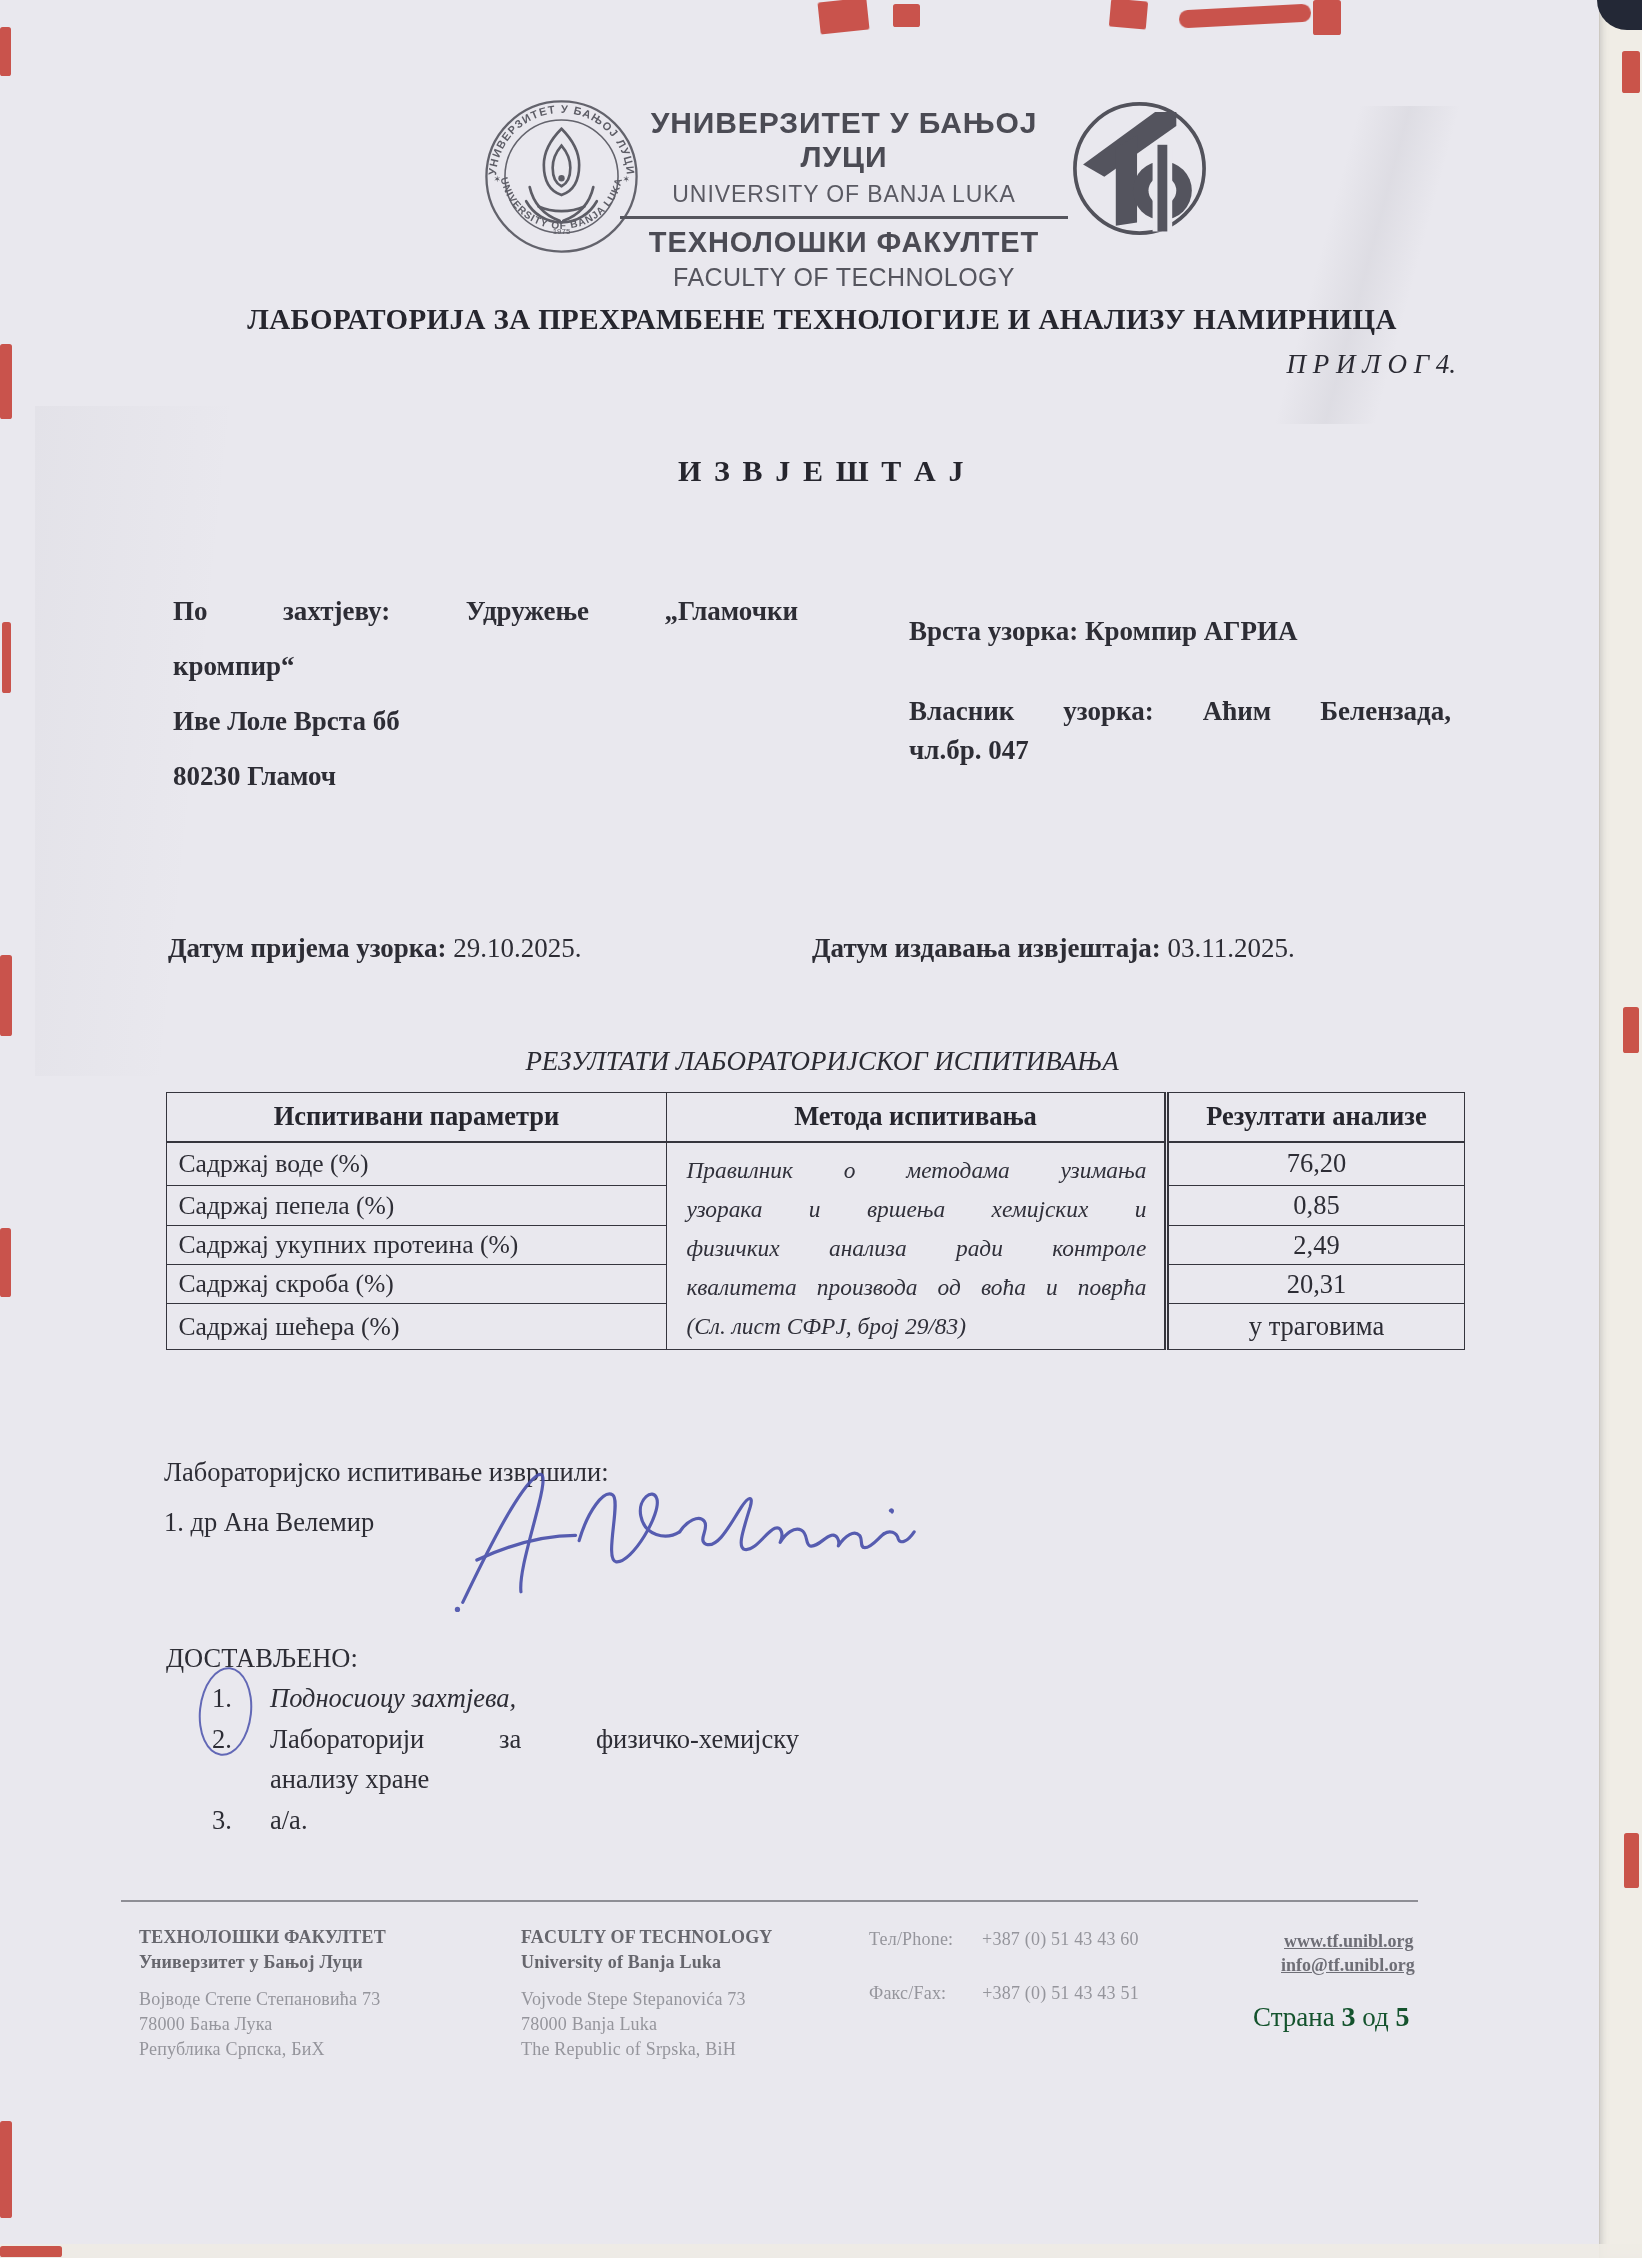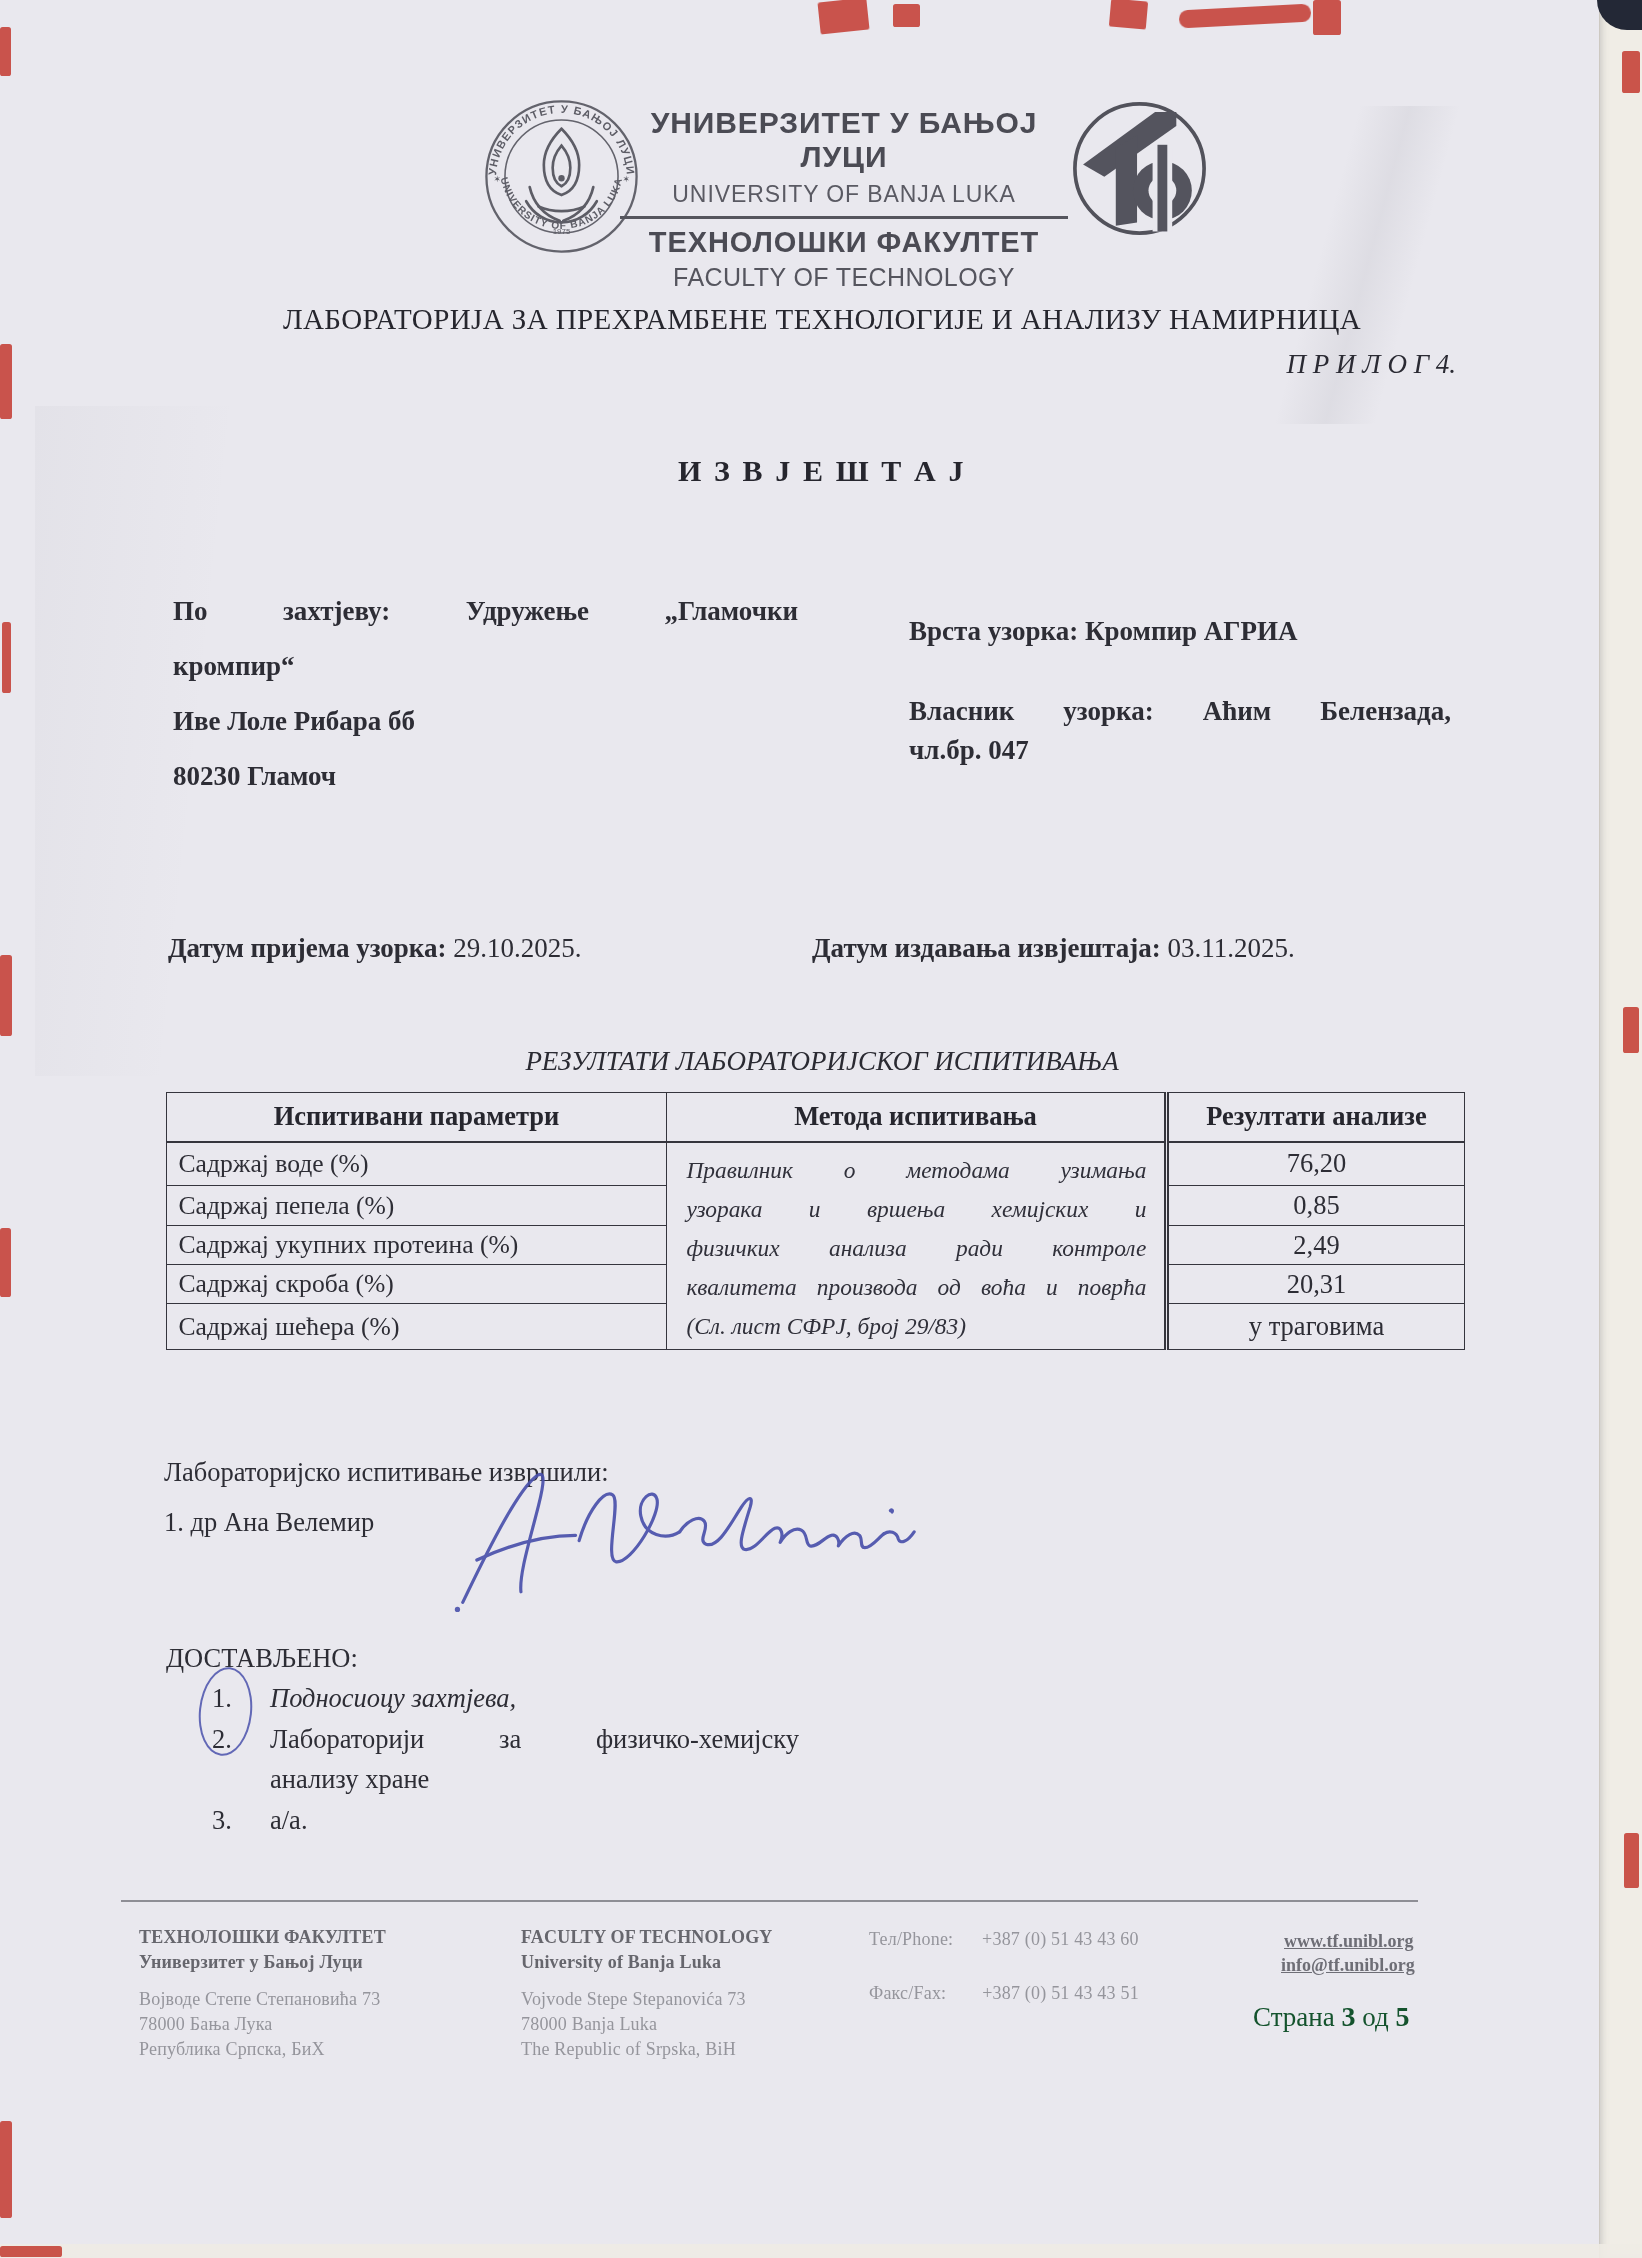--- a/index.html
+++ b/index.html
@@ -11,21 +11,21 @@
   .ctr{text-align:center;}
   .jl{text-align:justify;text-align-last:justify;}
   .line{white-space:nowrap;}
   
   .uni-cyr{font-size:30px;font-weight:bold;color:#4b4b54;letter-spacing:0.9px;}
   .uni-en{font-size:23px;color:#5a5a63;letter-spacing:0.9px;}
   .fac-cyr{font-size:29px;font-weight:bold;color:#4b4b54;letter-spacing:0.9px;}
   .fac-en{font-size:25px;color:#55555e;letter-spacing:0.4px;}
   .hr-rule{height:2.6px;background:#55555d;}
   
-  .t-lab{font-size:29px;font-weight:normal;letter-spacing:0.4px;color:#26262e;}
+  .t-lab{font-size:29px;font-weight:bold;letter-spacing:0.4px;color:#26262e;}
   .t-annex{font-size:27px;font-style:italic;color:#2a2a33;}
   .t-rep1{font-size:30px;font-weight:bold;letter-spacing:2.6px;color:#26262e;}
   .t-rep2{font-size:29px;font-weight:bold;color:#26262e;}
   .blk{font-size:27px;font-weight:bold;line-height:55px;}
   .dates{font-size:27px;}
   .sect{font-size:27px;font-style:italic;color:#2a2a32;}
   
   table.res{border-collapse:collapse;table-layout:fixed;width:1299px;}
   table.res td,table.res th{border:1.8px solid #35353d;overflow:hidden;}
   table.res th{font-size:26.5px;color:#26262e;border-bottom:2.6px solid #35353d;}
@@ -104,21 +104,21 @@
   </svg>
 
   <div class="abs t-lab ctr" style="left:124px;top:303px;width:1396px;">ЛАБОРАТОРИЈА ЗА ПРЕХРАМБЕНЕ ТЕХНОЛОГИЈЕ И АНАЛИЗУ НАМИРНИЦА</div>
   <div class="abs t-annex" style="left:1059px;top:349px;width:397px;text-align:right;">П Р И Л О Г  4.</div>
 
   <div class="abs t-rep1 ctr" style="left:124px;top:454px;width:1396px;">И З В Ј Е Ш Т А Ј</div>
 
   <div class="abs blk" style="left:173px;top:584px;width:625px;">
     <div class="jl">По захтјеву: Удружење „Гламочки</div>
     <div>кромпир“</div>
-    <div>Иве Лоле Рибара бб</div>
+    <div>Иве Лоле Врста бб</div>
     <div>80230 Гламоч</div>
   </div>
 
   <div class="abs blk" style="left:909px;top:612px;width:542px;line-height:39px;">
     <div>Врста узорка: Кромпир АГРИА</div>
     <div class="jl" style="margin-top:41px;">Власник узорка: Аћим Белензада,</div>
     <div>чл.бр. 047</div>
   </div>
 
   <div class="abs dates line" style="left:168px;top:933px;">

